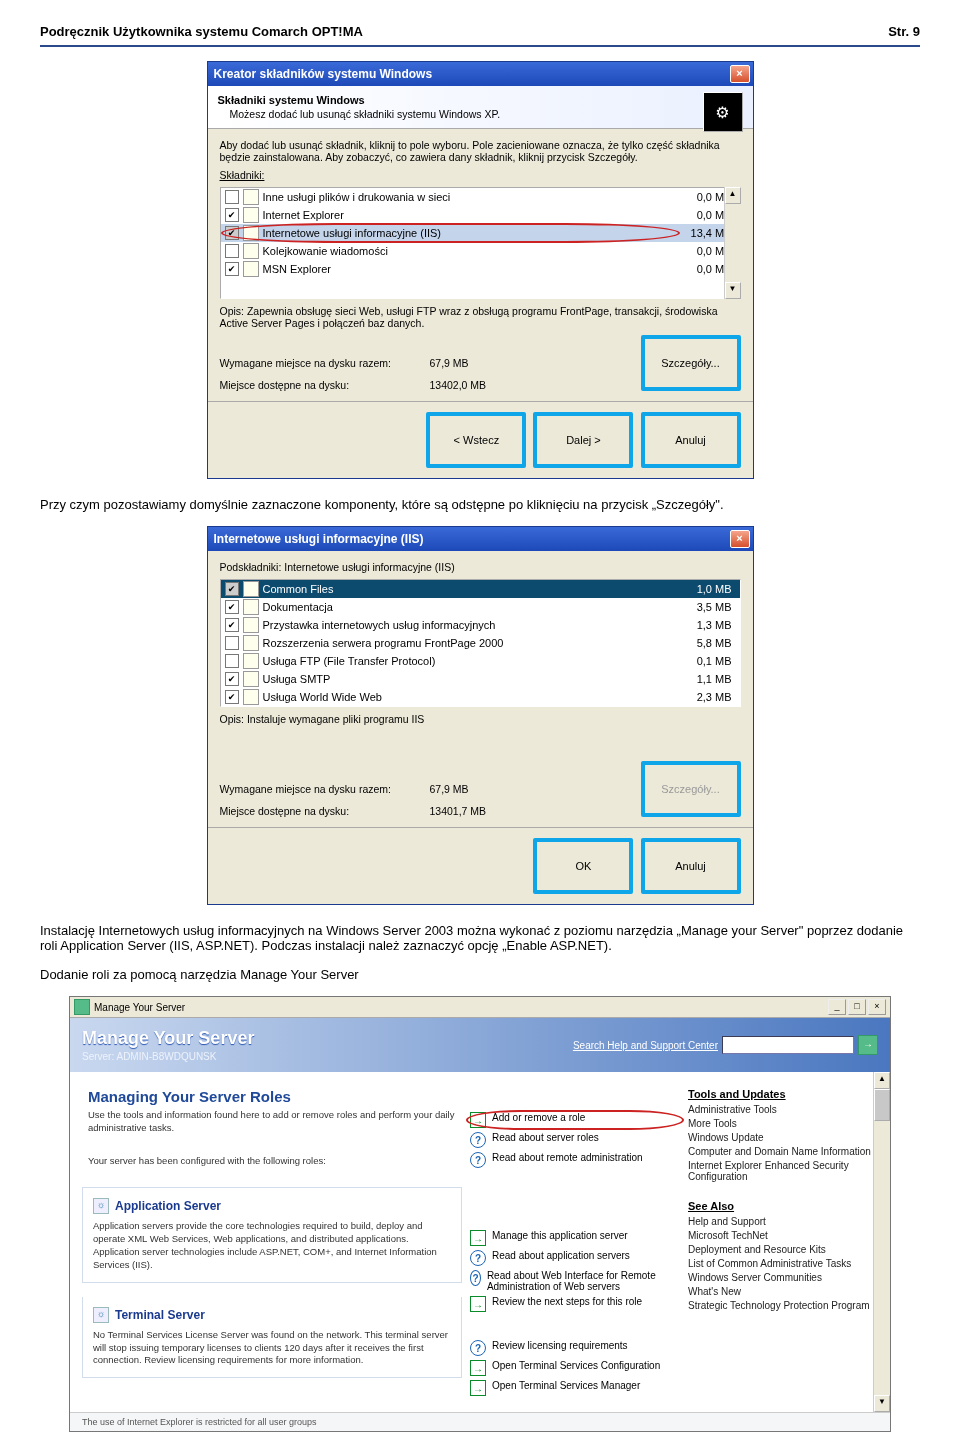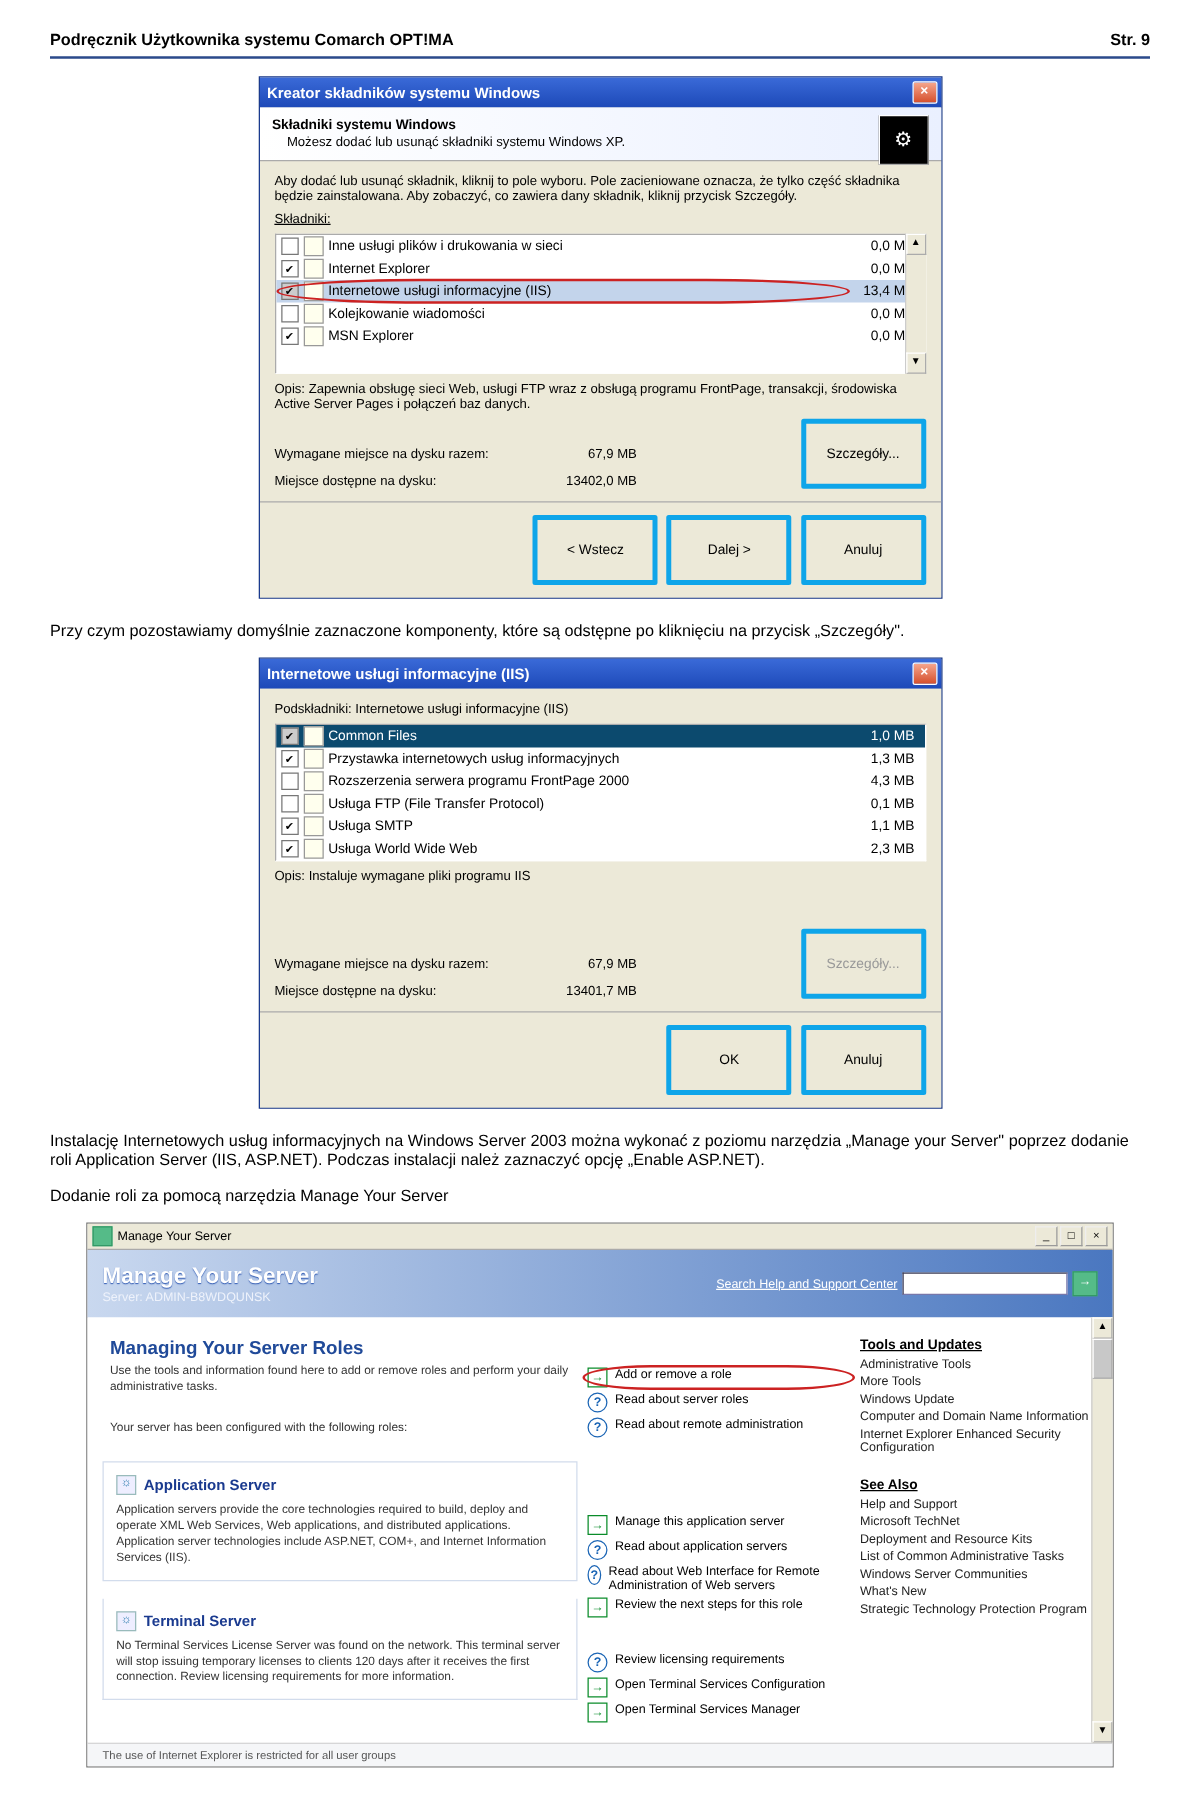--- a/index.html
+++ b/index.html
@@ -127,21 +127,21 @@
     width: 16px;
     background: #ece9d8;
     border-left:1px solid #ccc;
     display:flex;flex-direction:column;justify-content:space-between;
   }
   .scrollv .arr { height:15px; background:#ece9d8; border:1px outset #fff; text-align:center;font-size:8px;line-height:12px;}
   .listwrap { position: relative; }
   .desc-row { font-size: 10.5px; margin-top: 6px; }
   .space-row { display:flex; justify-content:flex-start; font-size:10.5px; margin-top:10px;}
   .space-row .lab { width:210px; }
-  .space-row .val { width:80px; text-align:right; }
+  .space-row .val { width:80px; text-align:left; }
   .btnrow-right { text-align:right; margin-top:6px;}
   .btnrow-bottom {
     background:#ece9d8;
     border-top:1px solid #aaa;
     padding:10px 12px;
     text-align:right;
   }
   .winbtn {
     display:inline-block;
     min-width:72px;
@@ -351,28 +351,34 @@
         <div class="comp-list2">
           <div class="row hl">
             <span class="cb chk gray"></span>
             <span class="ic"></span>
             <span class="nm">Common Files</span>
             <span class="sz">1,0 MB</span>
           </div>
           <div class="row">
             <span class="cb chk"></span>
             <span class="ic"></span>
+            <span class="nm">Dokumentacja</span>
+            <span class="sz">3,5 MB</span>
+          </div>
+          <div class="row">
+            <span class="cb chk"></span>
+            <span class="ic"></span>
             <span class="nm">Przystawka internetowych usług informacyjnych</span>
             <span class="sz">1,3 MB</span>
           </div>
           <div class="row">
             <span class="cb"></span>
             <span class="ic"></span>
             <span class="nm">Rozszerzenia serwera programu FrontPage 2000</span>
-            <span class="sz">4,3 MB</span>
+            <span class="sz">5,8 MB</span>
           </div>
           <div class="row">
             <span class="cb"></span>
             <span class="ic"></span>
             <span class="nm">Usługa FTP (File Transfer Protocol)</span>
             <span class="sz">0,1 MB</span>
           </div>
           <div class="row">
             <span class="cb chk"></span>
             <span class="ic"></span>

